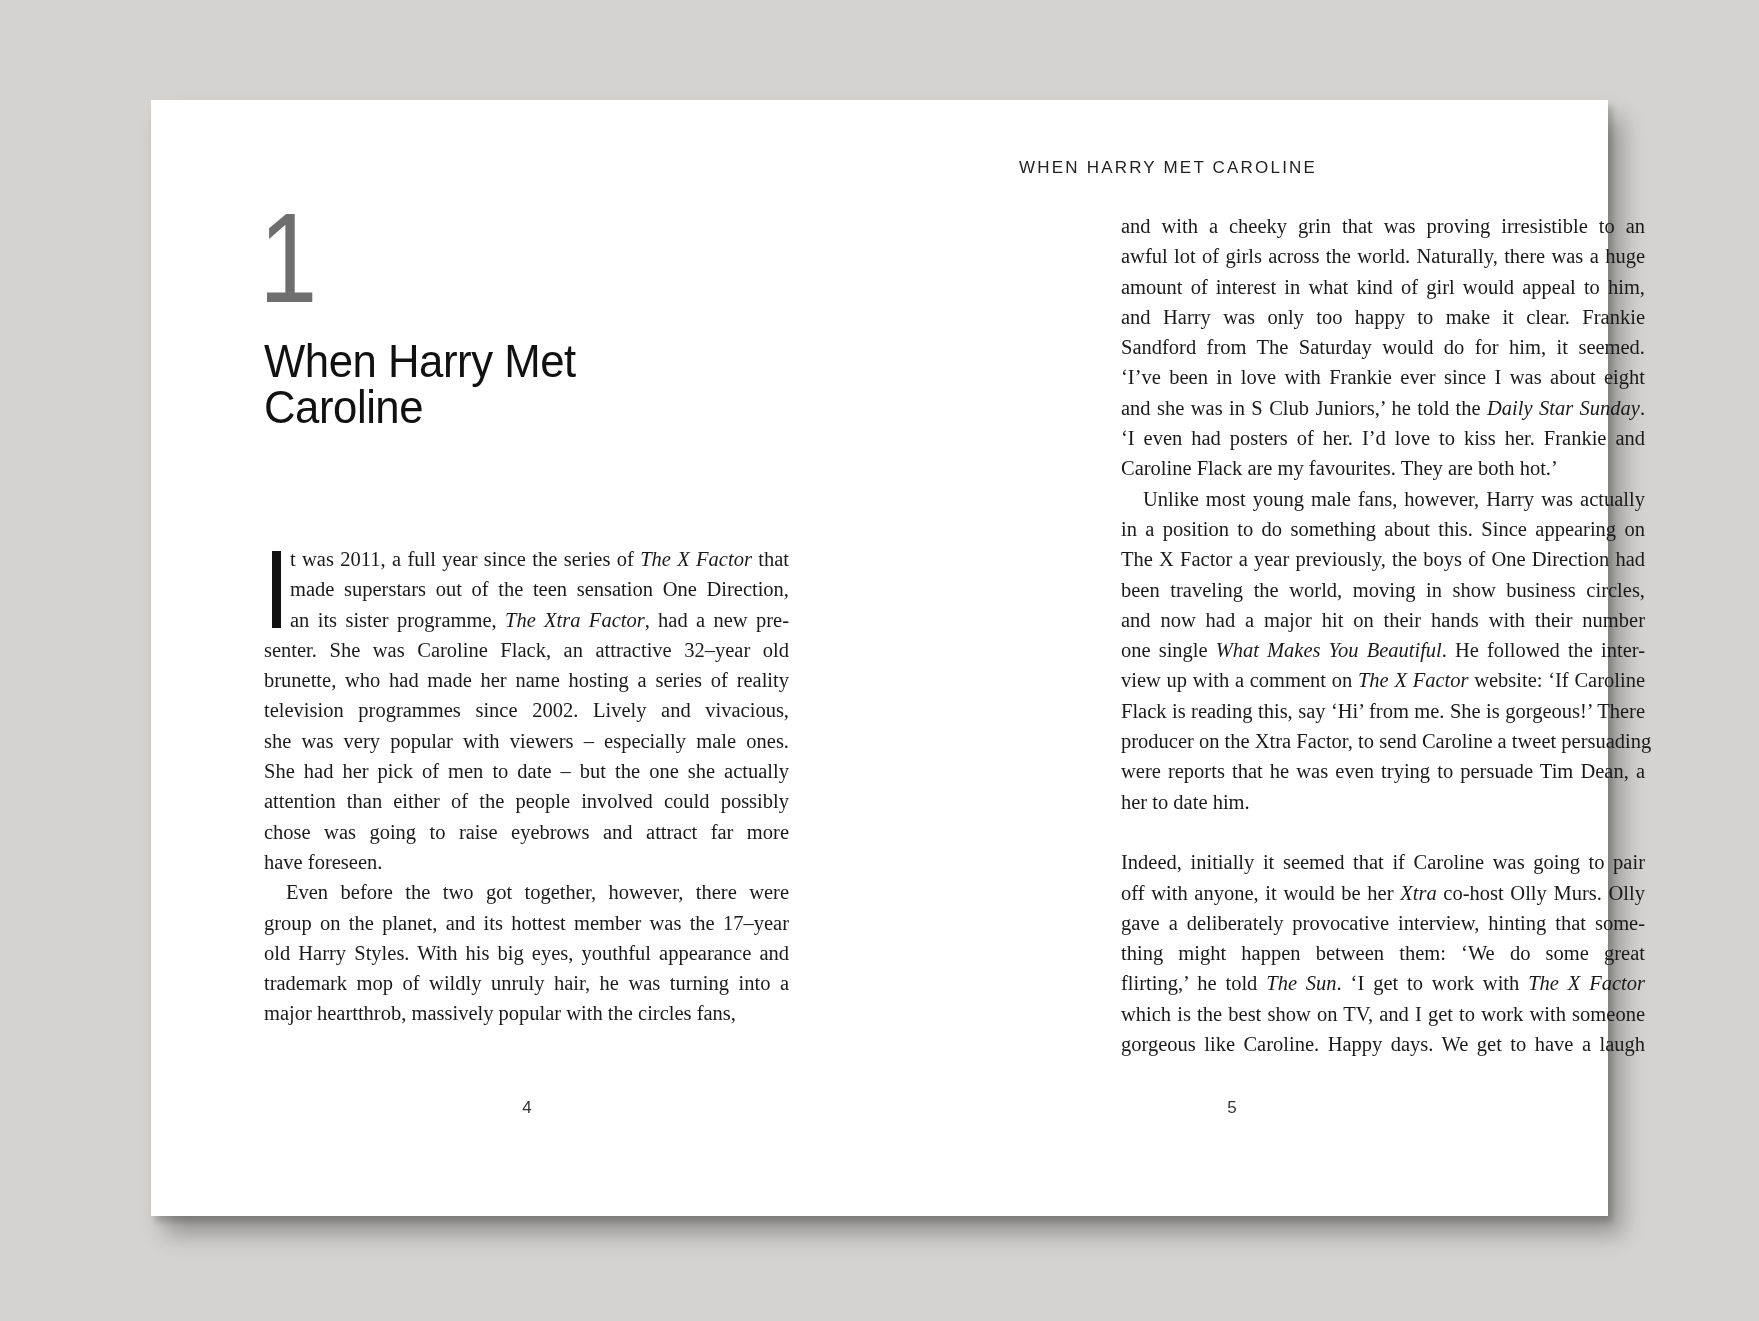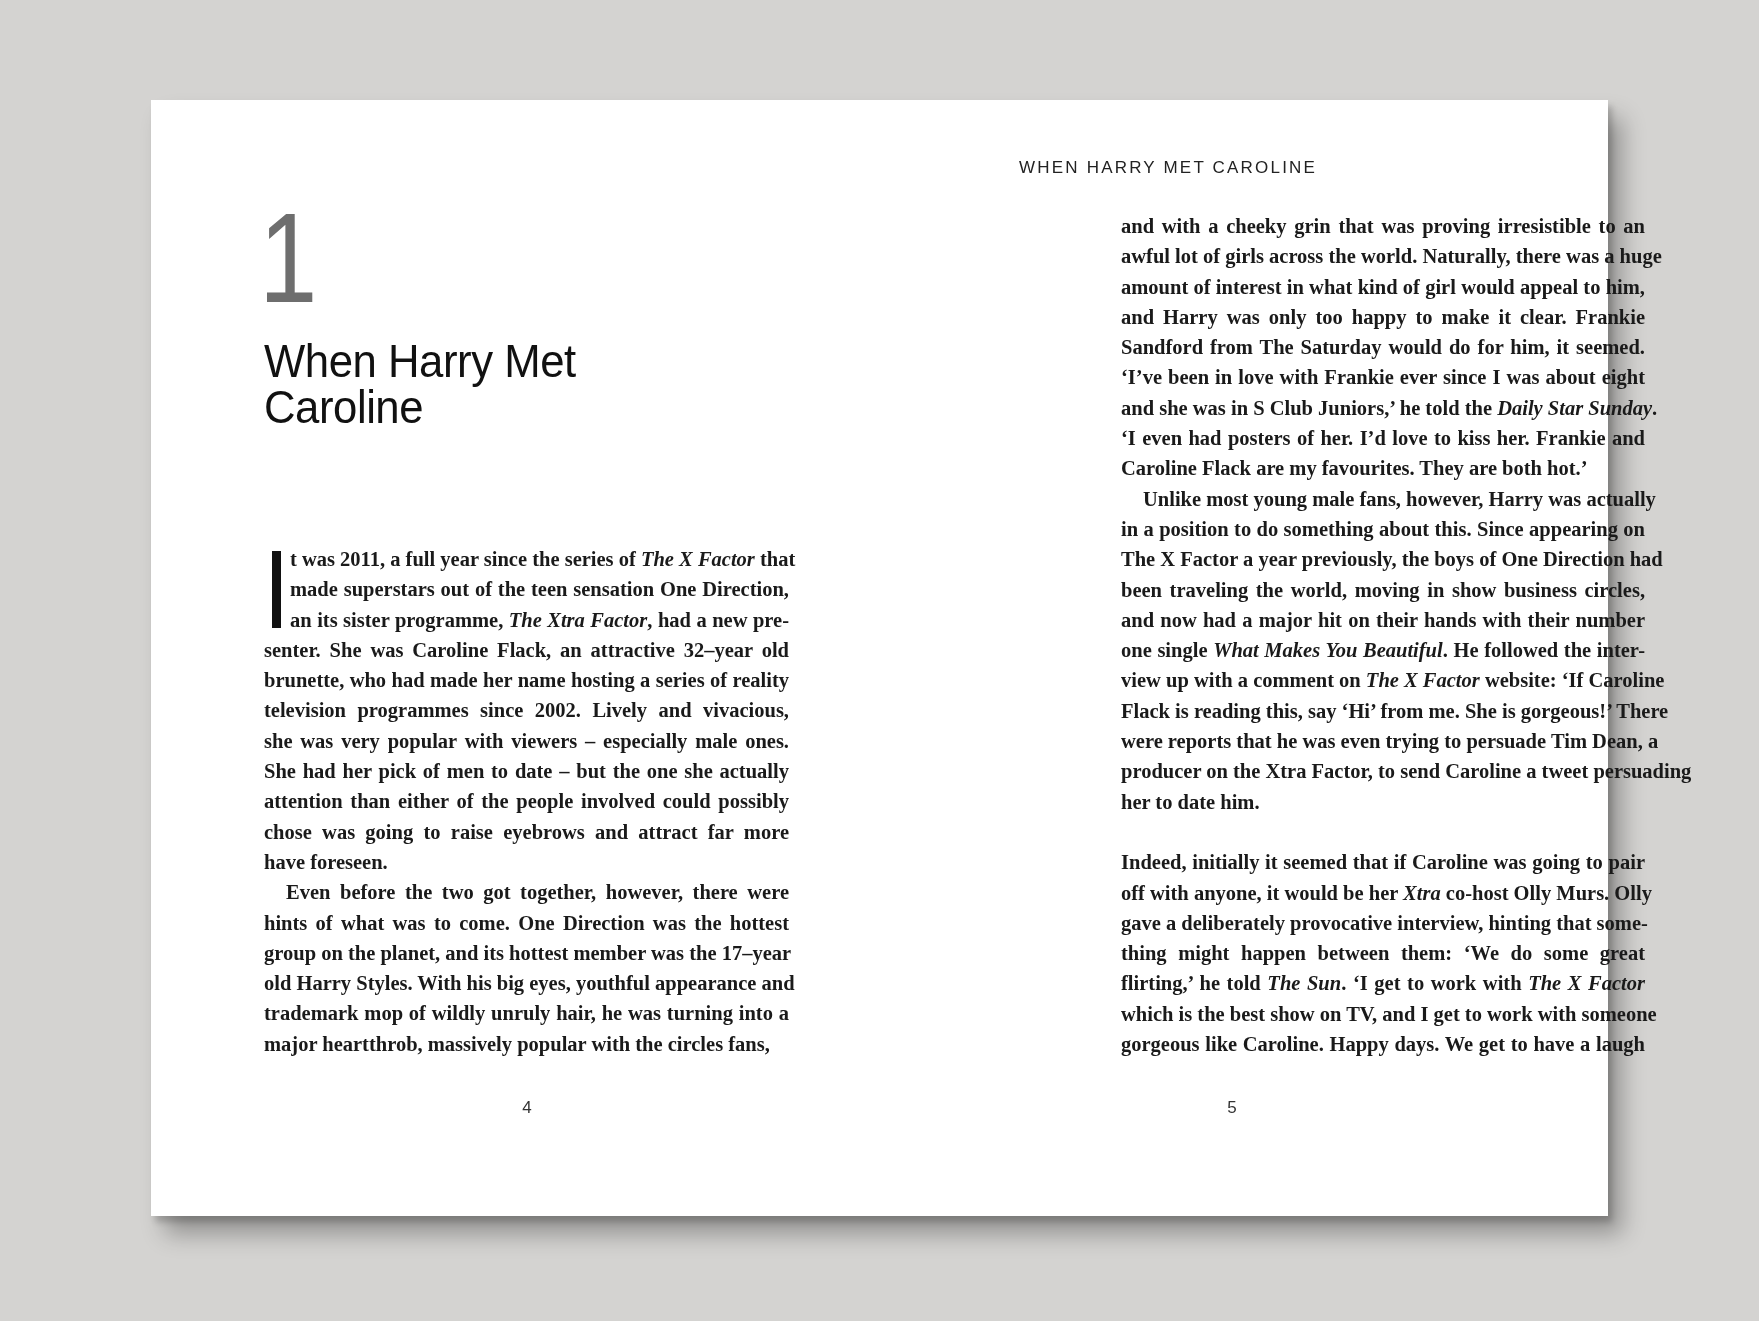--- a/index.html
+++ b/index.html
@@ -74,21 +74,20 @@
     width: 525px;
     top: 444px;
   }
   .body-right {
     left: 242px;
     width: 524px;
     top: 111px;
   }
   .body-text p {
     margin: 0;
-    font-weight: bold;
   }
   .body-text .line {
     display: block;
     text-align: justify;
     text-align-last: justify;
     white-space: nowrap;
     height: 30.3px;
     overflow: visible;
   }
   .body-text .line.last {
@@ -160,21 +159,20 @@
           <span class="line"><span>brunette, who had made her name hosting a series of reality</span></span>
           <span class="line"><span>television programmes since 2002. Lively and vivacious,</span></span>
           <span class="line"><span>she was very popular with viewers – especially male ones.</span></span>
           <span class="line"><span>She had her pick of men to date – but the one she actually</span></span>
           <span class="line"><span>attention than either of the people involved could possibly</span></span>
           <span class="line"><span>chose was going to raise eyebrows and attract far more</span></span>
           <span class="line last"><span>have foreseen.</span></span>
         </p>
         <p>
           <span class="line indent"><span>Even before the two got together, however, there were</span></span>
-          <span class="line"><span>hints of what was to come. One Direction was the hottest</span></span>
           <span class="line"><span>group on the planet, and its hottest member was the 17–year</span></span>
           <span class="line"><span>old Harry Styles. With his big eyes, youthful appearance and</span></span>
           <span class="line"><span>trademark mop of wildly unruly hair, he was turning into a</span></span>
           <span class="line last"><span>major heartthrob, massively popular with the circles fans,</span></span>
         </p>
       </div>
     <div class="page-number">4</div>
   </div>
 
   <div class="page page-right">
@@ -193,22 +191,22 @@
         </p>
         <p>
           <span class="line indent"><span>Unlike most young male fans, however, Harry was actually</span></span>
           <span class="line"><span>in a position to do something about this. Since appearing on</span></span>
           <span class="line"><span>The X Factor a year previously, the boys of One Direction had</span></span>
           <span class="line"><span>been traveling the world, moving in show business circles,</span></span>
           <span class="line"><span>and now had a major hit on their hands with their number</span></span>
           <span class="line"><span>one single </span><em>What Makes You Beautiful</em><span>. He followed the inter-</span></span>
           <span class="line"><span>view up with a comment on </span><em>The X Factor</em><span> website: ‘If Caroline</span></span>
           <span class="line"><span>Flack is reading this, say ‘Hi’ from me. She is gorgeous!’ There</span></span>
+          <span class="line"><span>producer on the Xtra Factor, to send Caroline a tweet persuading</span></span>
           <span class="line"><span>were reports that he was even trying to persuade Tim Dean, a</span></span>
-          <span class="line"><span>producer on the Xtra Factor, to send Caroline a tweet persuading</span></span>
           <span class="line last"><span>her to date him.</span></span>
         </p>
         <span class="blank"></span>
         <p>
           <span class="line"><span>Indeed, initially it seemed that if Caroline was going to pair</span></span>
           <span class="line"><span>off with anyone, it would be her </span><em>Xtra</em><span> co-host Olly Murs. Olly</span></span>
           <span class="line"><span>gave a deliberately provocative interview, hinting that some-</span></span>
           <span class="line"><span>thing might happen between them: ‘We do some great</span></span>
           <span class="line"><span>flirting,’ he told </span><em>The Sun</em><span>. ‘I get to work with </span><em>The X Factor</em></span>
           <span class="line"><span>which is the best show on TV, and I get to work with someone</span></span>

